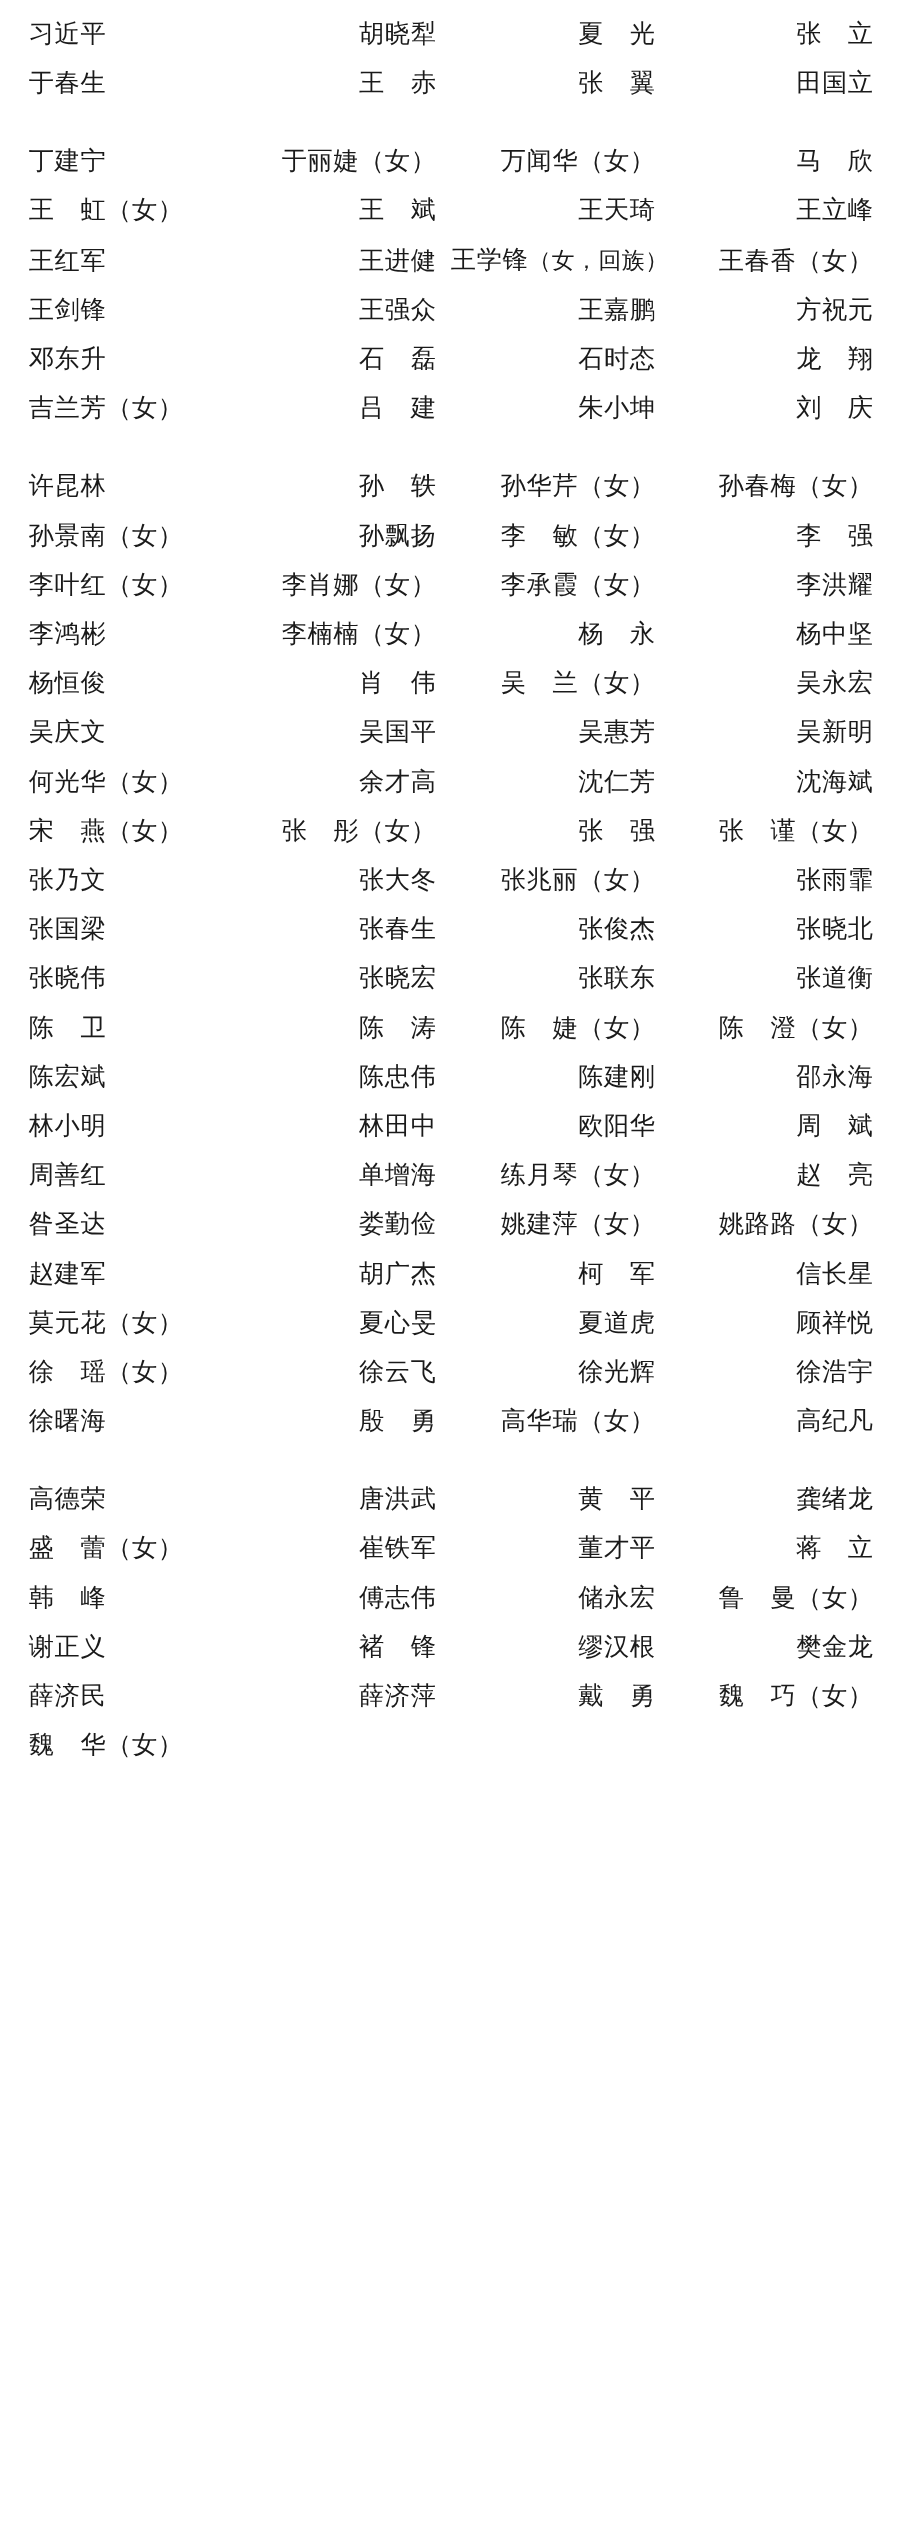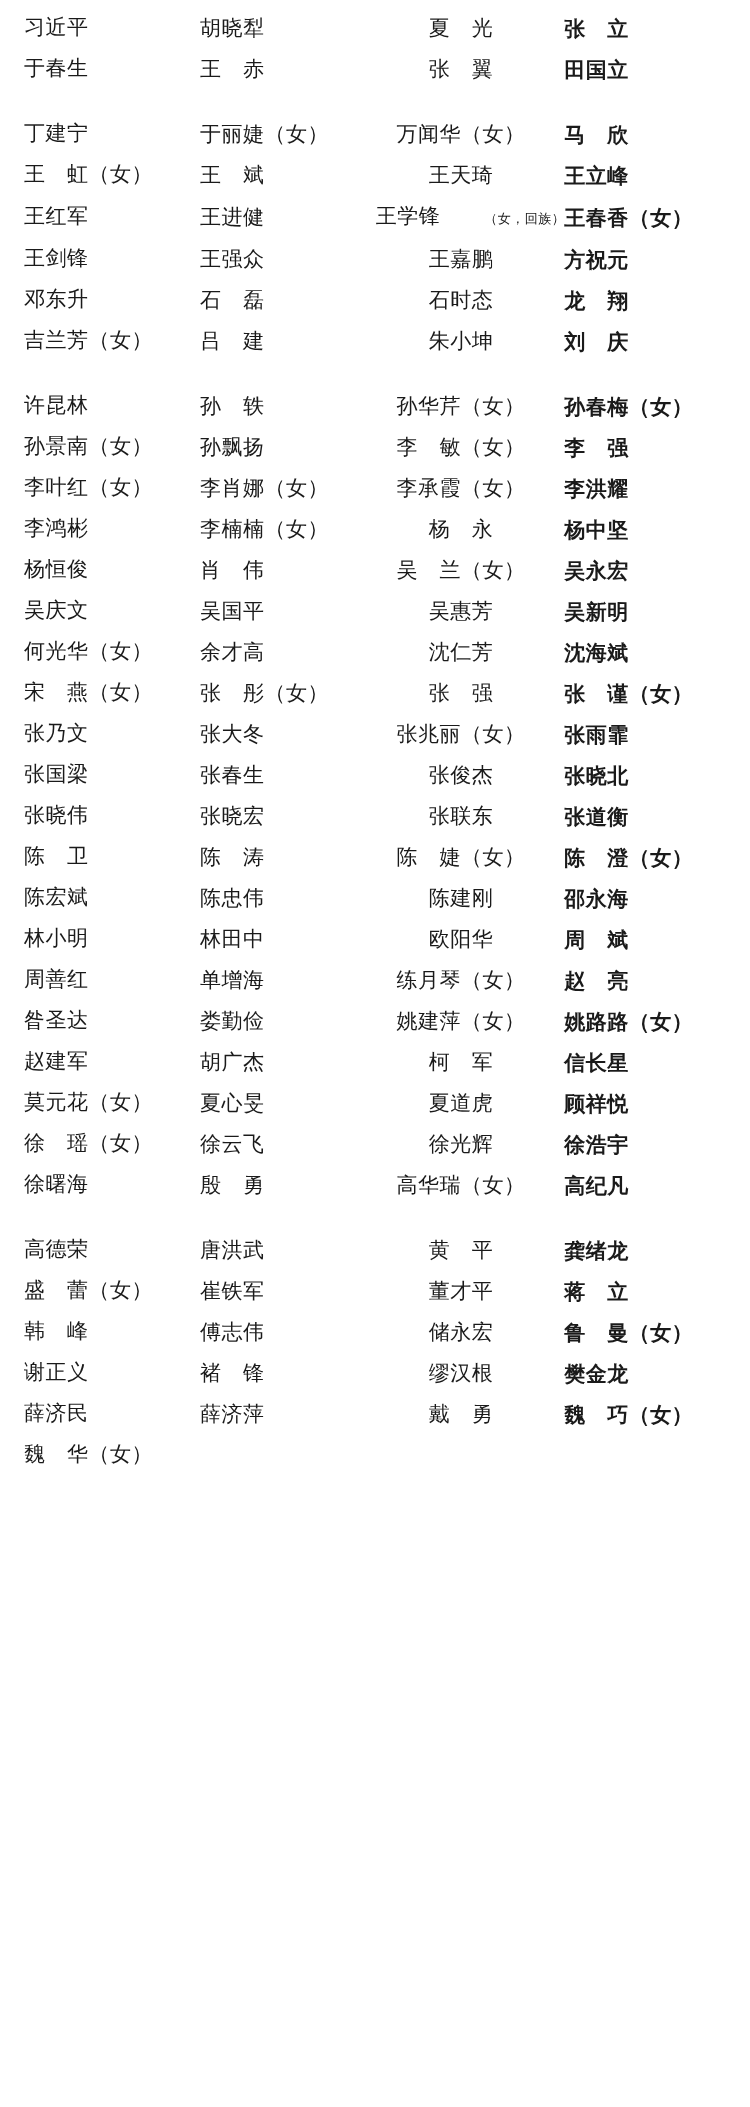--- a/index.html
+++ b/index.html
@@ -31,31 +31,30 @@
     font-size: 21px;
     line-height: 41px;
     white-space: nowrap;
     letter-spacing: 0.5px;
   }
   .name-table tr.gap td {
     height: 24px;
     line-height: 24px;
   }
   
-  .col1 { width: 24%; padding-left: 2px !important; text-align: left; font-family: Liberation Mono, monospace; }
-  .col2 { width: 25%; text-align: left; padding-left: 18px !important; }
-  .col3 { width: 26%; text-align: center; padding-left: 12px !important; }
-  .col4 { width: 25%; text-align: left; padding-left: 18px !important; font-weight: bold; }
+  .col1 { width: 24%; padding-left: 2px !important; text-align: left; }
+  .col2 { width: 25%; text-align: right; padding-left: 18px !important; }
+  .col3 { width: 26%; text-align: right; padding-left: 12px !important; }
+  .col4 { width: 25%; text-align: right; padding-left: 18px !important; }
 
   .cell-inner {
     display: inline-block;
   }
   .small-note {
-    font-size: 13px;
-    margin-left: 44px;
+    font-size: 19px;
   }
 </style>
 </head>
 <body>
 
 <div class="page">
   <table class="name-table">
     <tbody>
         <tr>
           <td class="col1"><span class="cell-inner">习近平</span></td>

